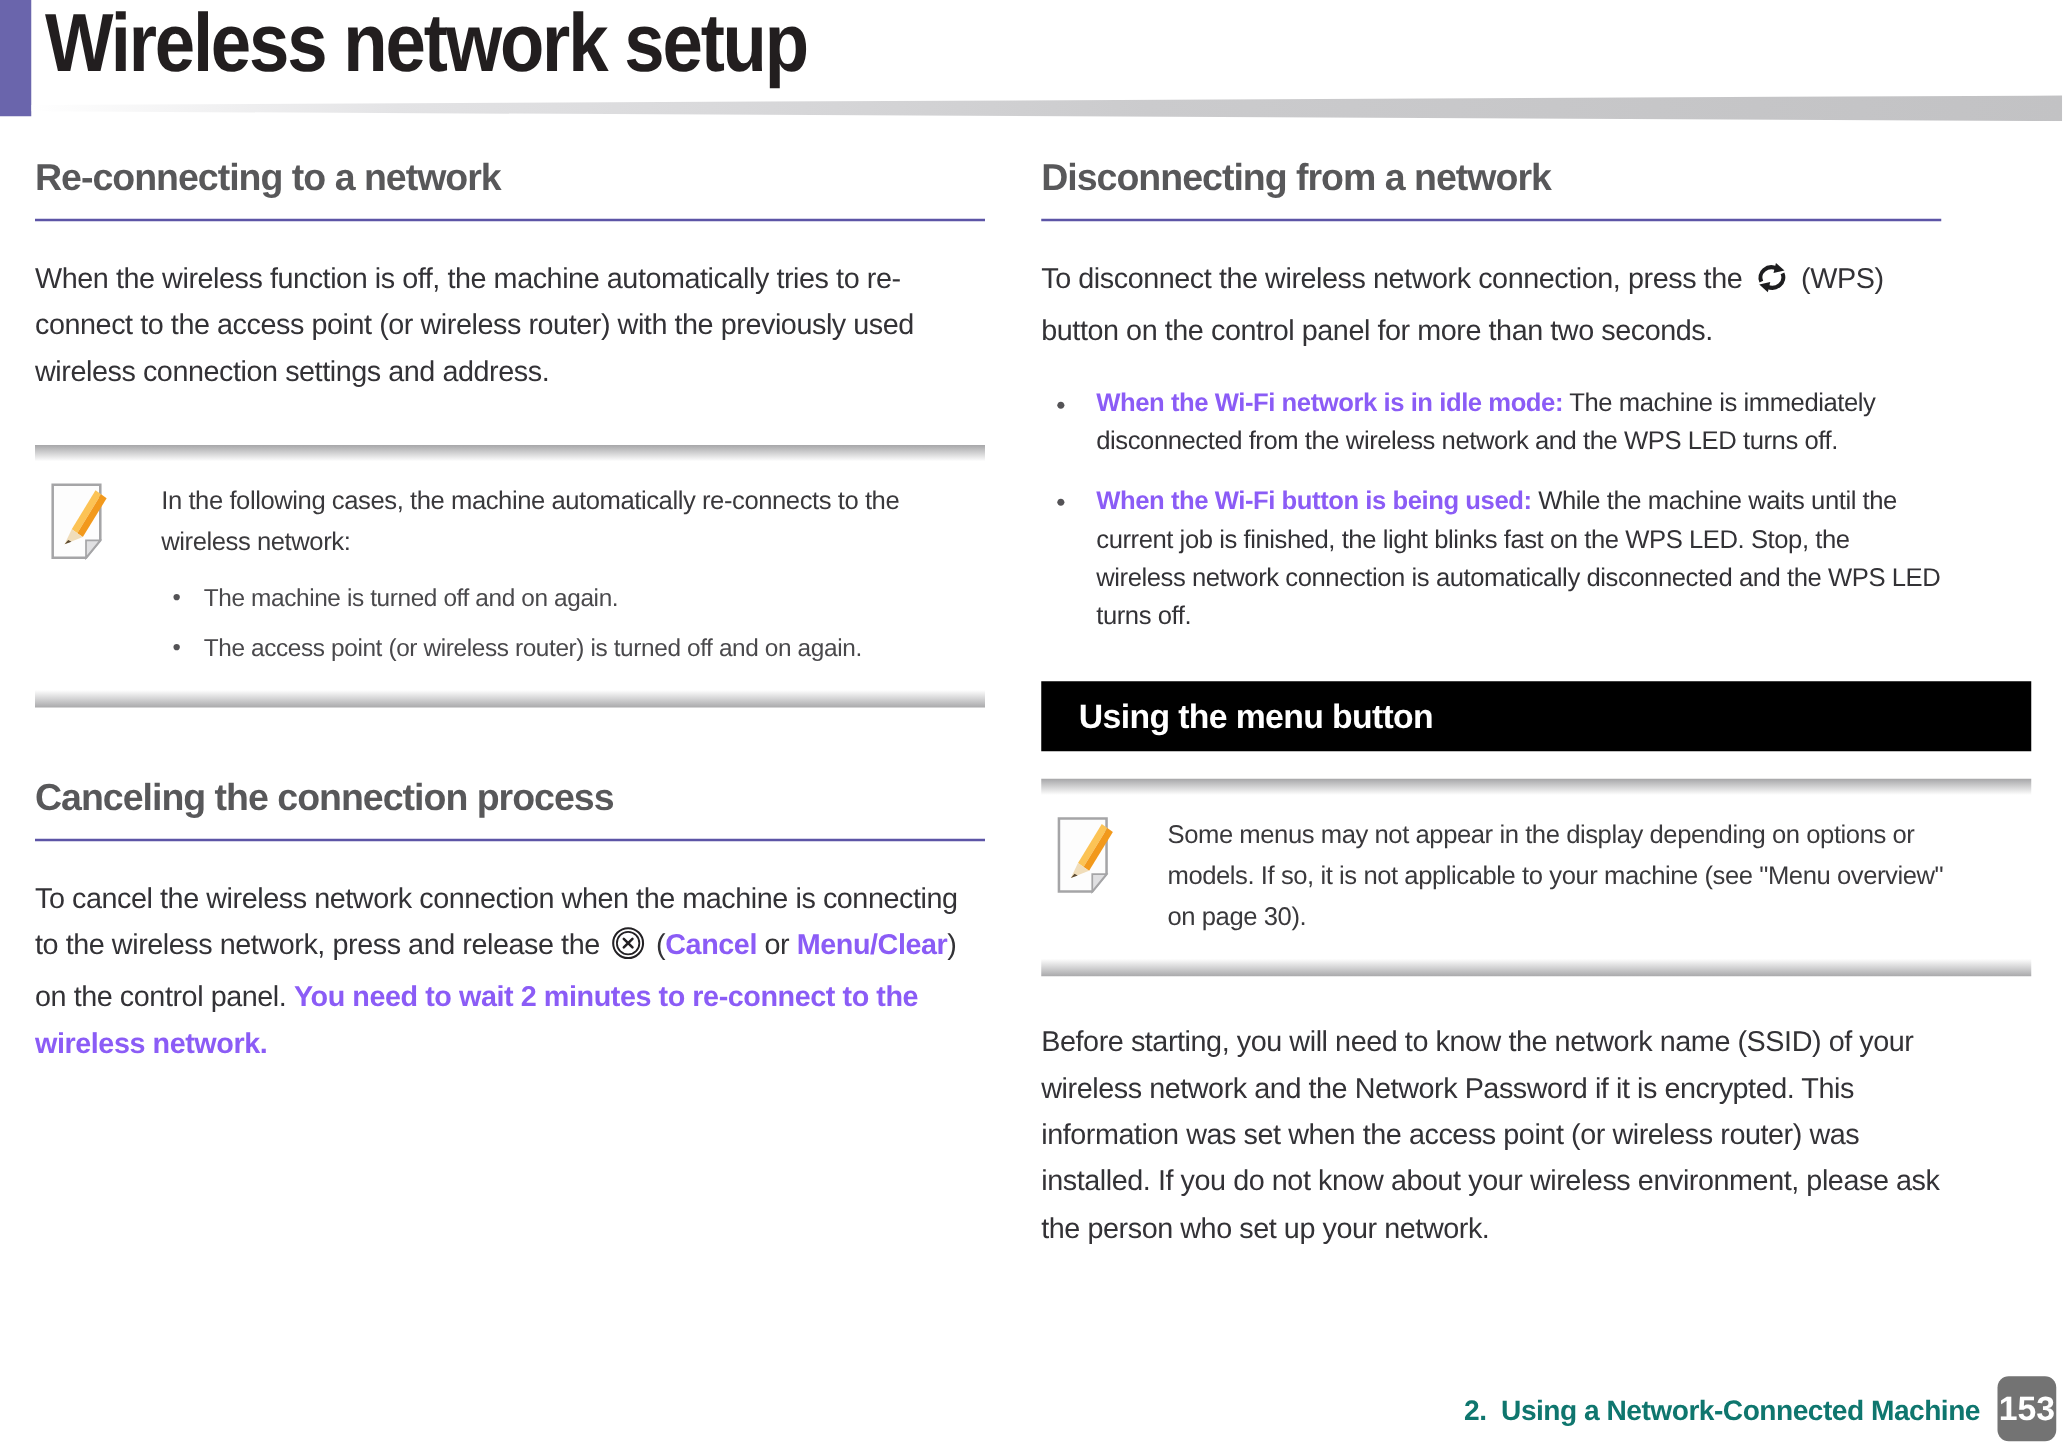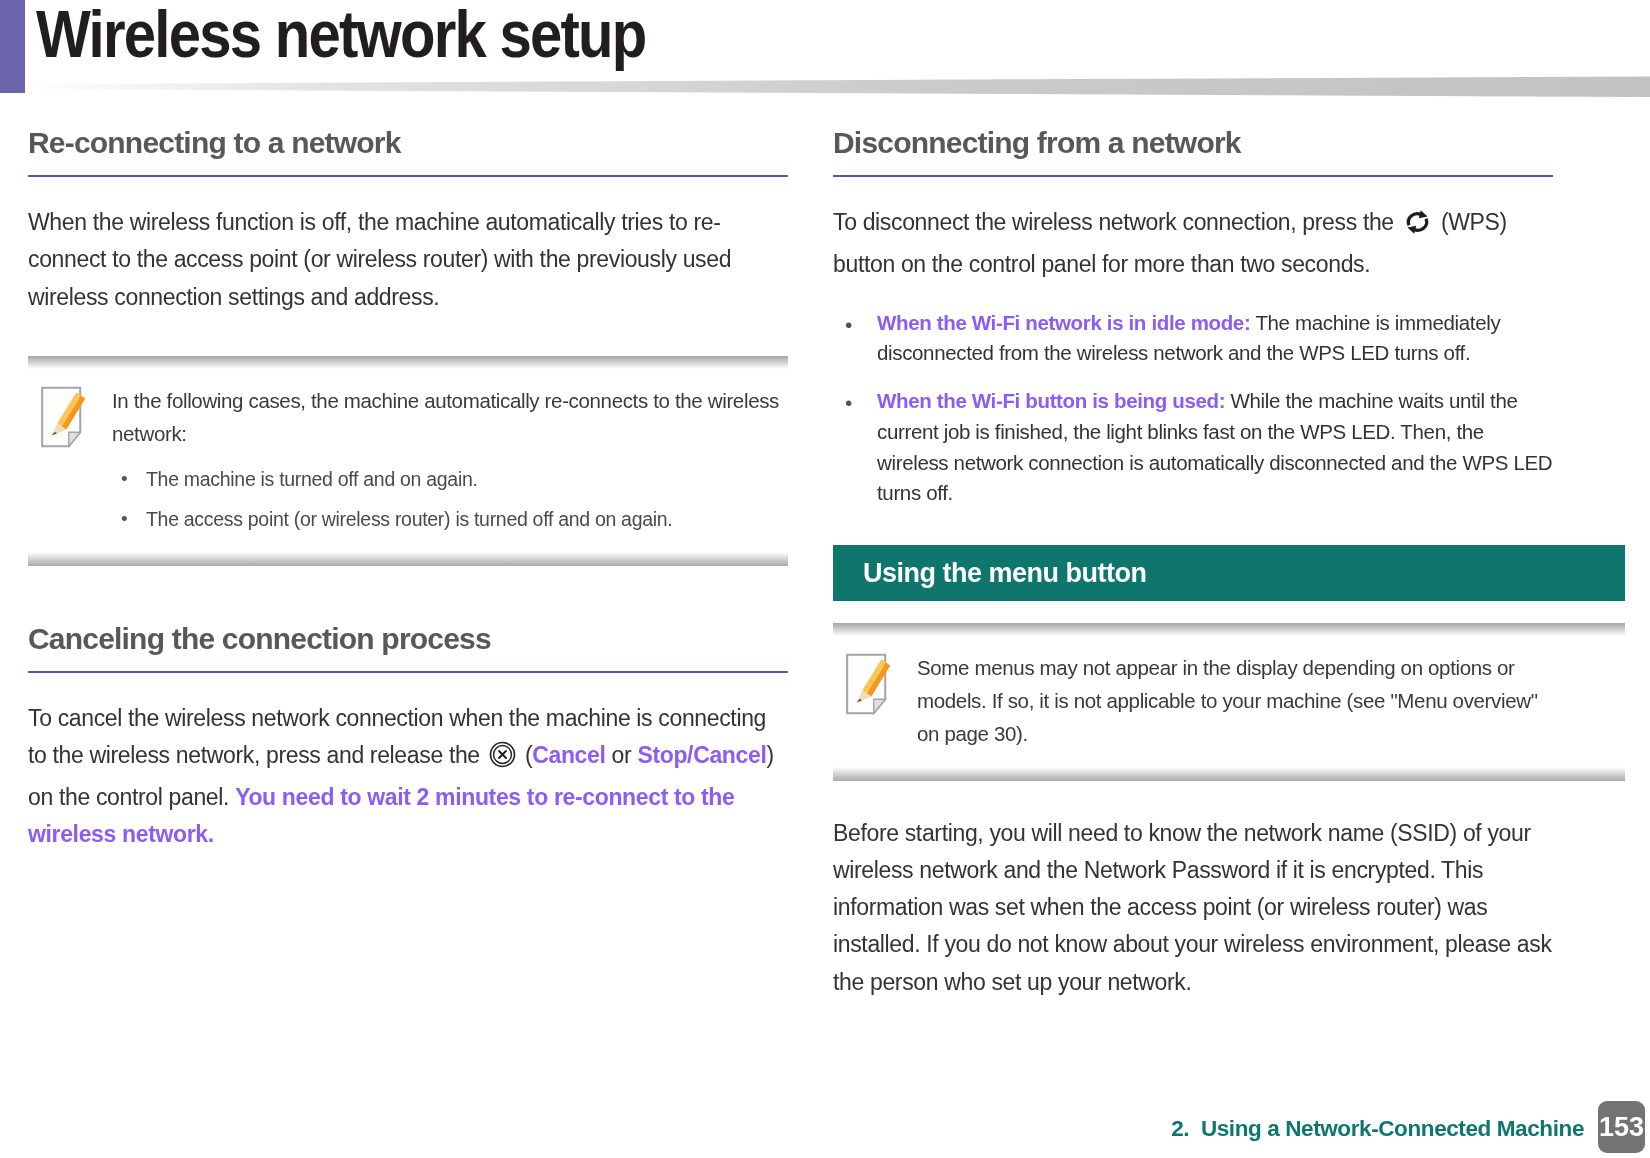--- a/index.html
+++ b/index.html
@@ -39,38 +39,38 @@
   
   .note { position:relative; margin-top:40px; padding:24px 6px 30px 0; }
   .note::before {
     content:""; position:absolute; left:0; right:0; top:0; height:13px;
     background:linear-gradient(to bottom, #a6a6a8, rgba(255,255,255,0));
   }
   .note::after {
     content:""; position:absolute; left:0; right:0; bottom:0; height:14px;
     background:linear-gradient(to top, #a9a9ab, rgba(255,255,255,0));
   }
-  .note-inner { display:flex; gap:20px; padding-top:4px; }
+  .note-inner { display:flex; gap:37px; padding-top:4px; }
   .note-icon { flex:0 0 54px; padding-left:10px; }
   .note-body { font-size:20.5px; letter-spacing:-0.35px; color:#3a393c; line-height:1.62; }
   .note-bullets { margin-top:14px; }
 
   .bullet-row { display:flex; align-items:flex-start; margin-top:9px; }
   .bullet-dot { flex:0 0 34px; padding-left:9px; color:#545356; font-size:19px; line-height:1.6; }
   .bullet-text { font-size:19.5px; letter-spacing:-0.3px; color:#4a494c; line-height:1.6; }
 
   
   .main-bullets { margin-top:24px; }
   .main-bullet { display:flex; align-items:flex-start; margin-top:17px; }
   .main-bullet .bullet-dot { flex:0 0 44px; padding-left:12px; font-size:21px; }
   .main-bullet .bullet-text { font-size:20.5px; color:#333236; line-height:1.5; letter-spacing:-0.35px; }
 
   
   .menu-banner {
-    margin-top:36px; width:792px; height:56px; background:#0f766e;
+    margin-top:36px; width:792px; height:56px; background:#000000;
     color:#ffffff; font-size:27px; font-weight:bold; letter-spacing:-0.5px;
     line-height:56px; padding-left:30px;
   }
   .note-wide { width:792px; margin-top:22px; }
 
   .closing-p { margin-top:34px; }
 
   
   .inline-icon { display:inline-block; vertical-align:-5px; margin:0 3px; }
 
@@ -129,21 +129,21 @@
       </div>
     </div>
 
     <div class="h2" style="margin-top:56px;">Canceling the connection process</div>
 
     <p class="body-p">
       <span>To cancel the wireless network connection when the machine is connecting to the wireless network, press and release the </span><span class="inline-icon"><svg width="27" height="27" viewBox="0 0 28 28">
         <circle cx="14" cy="14" r="12.4" fill="none" stroke="#232124" stroke-width="1.7"></circle>
         <circle cx="14" cy="14" r="9.3" fill="none" stroke="#232124" stroke-width="1.5"></circle>
         <path d="M10.4 10.4 L17.6 17.6 M17.6 10.4 L10.4 17.6" stroke="#232124" stroke-width="2.1" stroke-linecap="round"></path>
-      </svg></span><span> (</span><span class="b">Cancel</span><span> or </span><span class="b">Stop/Cancel</span><span>) on the control panel. </span><span class="b">You need to wait 2 minutes to re-connect to the wireless network.</span>
+      </svg></span><span> (</span><span class="b">Cancel</span><span> or </span><span class="b">Menu/Clear</span><span>) on the control panel. </span><span class="b">You need to wait 2 minutes to re-connect to the wireless network.</span>
     </p>
 
   </div>
 
   <div class="col-right">
 
     <div class="h2">Disconnecting from a network</div>
 
     <p class="body-p">
       <span>To disconnect the wireless network connection, press the </span><span class="inline-icon"><svg width="29" height="26" viewBox="0 0 26 24">
@@ -154,21 +154,21 @@
       </svg></span><span> (WPS) button on the control panel for more than two seconds.</span>
     </p>
 
     <div class="main-bullets">
       <div class="main-bullet">
         <span class="bullet-dot">•</span>
         <span class="bullet-text"><span class="b">When the Wi-Fi network is in idle mode:</span><span> The machine is immediately disconnected from the wireless network and the WPS LED turns off.</span></span>
       </div>
       <div class="main-bullet">
         <span class="bullet-dot">•</span>
-        <span class="bullet-text"><span class="b">When the Wi-Fi button is being used:</span><span> While the machine waits until the current job is finished, the light blinks fast on the WPS LED. Then, the wireless network connection is automatically disconnected and the WPS LED turns off.</span></span>
+        <span class="bullet-text"><span class="b">When the Wi-Fi button is being used:</span><span> While the machine waits until the current job is finished, the light blinks fast on the WPS LED. Stop, the wireless network connection is automatically disconnected and the WPS LED turns off.</span></span>
       </div>
     </div>
 
     <div class="menu-banner">Using the menu button</div>
 
     <div class="note note-wide">
       <div class="note-inner">
         <span class="note-icon">
           <svg width="54" height="66" viewBox="0 0 42 52">
             <path d="M3 3 H33 V38 L24 49 H3 Z" fill="#fdfdfd" stroke="#a5a5a7" stroke-width="1.6"></path>

